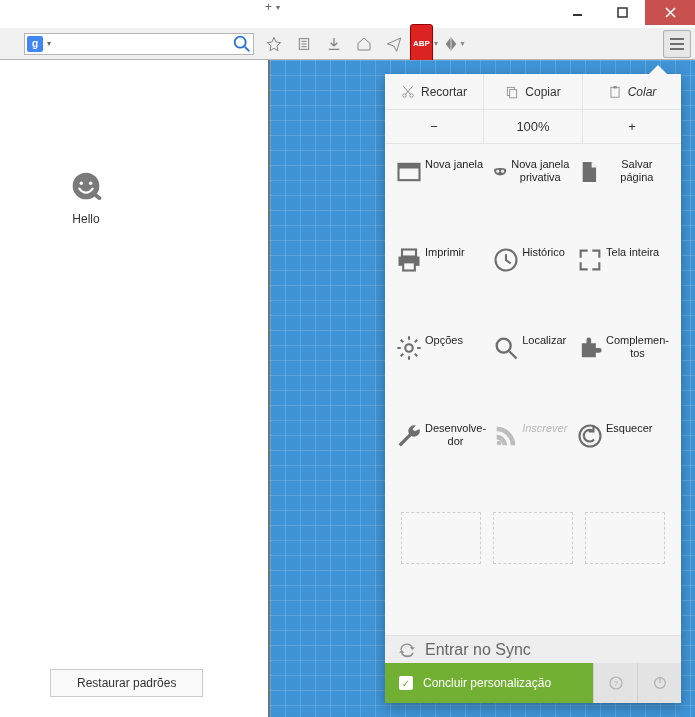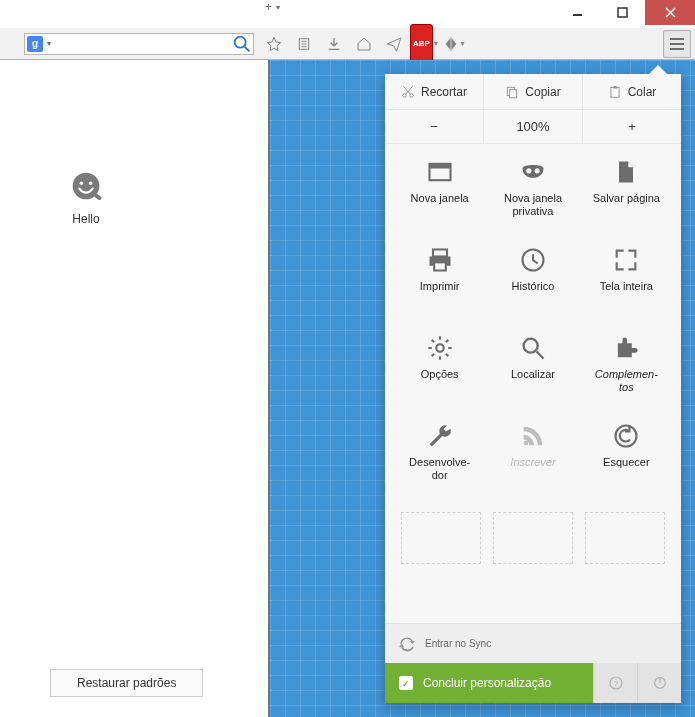--- a/index.html
+++ b/index.html
@@ -30,37 +30,37 @@
   .hello-block .lbl { font-size:12px; color:#333;}
   .restore-btn { position:absolute; bottom:20px; left:50px; font-size:12px; padding:6px 26px; background:#fafafa; border:1px solid #ccc; color:#333;}
 
   .right-pane { flex:1; background:#3f94d6; background-image:linear-gradient(rgba(255,255,255,.15) 1px,transparent 1px),linear-gradient(90deg,rgba(255,255,255,.15) 1px,transparent 1px); background-size:15px 15px; position:relative; padding:12px;}
   
   .panel { position:absolute; top:14px; right:14px; bottom:14px; width:296px; background:#f7f7f7; box-shadow:0 4px 12px rgba(0,0,0,.3); display:flex; flex-direction:column;}
   .panel::before { content:''; position:absolute; top:-9px; right:14px; border-left:9px solid transparent; border-right:9px solid transparent; border-bottom:9px solid #f7f7f7;}
 
   .edit-row { display:flex; border-bottom:1px solid #e4e4e4; height:36px;}
   .edit-cell { flex:1; display:flex; align-items:center; justify-content:center; gap:6px; font-size:12px; color:#333; border-right:1px solid #e4e4e4;}
-  .edit-cell:last-child { border-right:none;}
+  .edit-cell:last-child { border-right:none;font-style:italic;}
   .edit-cell svg { width:14px; height:14px; fill:#8c8c8c;}
   .zoom-row { display:flex; border-bottom:1px solid #e4e4e4; height:34px;}
   .zoom-cell { flex:1; display:flex; align-items:center; justify-content:center; font-size:13px; color:#333; border-right:1px solid #e4e4e4;}
   .zoom-cell:last-child{border-right:none;}
 
   .grid { padding:6px 10px; display:grid; grid-template-columns:repeat(3,1fr); gap:4px 4px;}
-  .grid-item { height:84px; display:flex; flex-direction:column; align-items:center; justify-content:flex-start; text-align:center; padding-top:8px;}
+  .grid-item { height:84px; display:flex; align-items:flex-start; justify-content:flex-start; text-align:center; padding-top:8px;}
   .grid-item svg { width:28px; height:28px; fill:#6d6d6d; margin-bottom:6px;}
   .grid-item .lbl { font-size:11px; color:#232323; line-height:1.2; padding:0 2px;}
   .grid-item.disabled .lbl { color:#b7b7b7;font-style:italic;}
   .grid-item.disabled svg { fill:#bdbdbd;}
 
   .empty-slot { border:1px dashed #cfcfcf; height:52px; margin:2px;}
   .empty-row { display:grid; grid-template-columns:repeat(3,1fr); gap:8px; padding:6px 14px 14px;}
 
-  .sync-row { height:40px; border-top:1px solid #e0e0e0; background:#eeeeee; display:flex; align-items:center; gap:10px; padding:0 14px; font-size:10px; color:#666;}
+  .sync-row { height:28px; border-top:1px solid #e0e0e0; background:#eeeeee; display:flex; align-items:center; gap:10px; padding:0 14px; font-size:16px; color:#666;}
   .sync-row svg { width:16px; height:16px; fill:#8f8f8f;}
 
   .footer-row { height:40px; display:flex;}
   .done-btn { flex:1; background:#71b032; color:#fff; display:flex; align-items:center; gap:10px; padding:0 14px; font-size:12px;}
   .done-btn .chk { width:14px; height:14px; background:#fff; display:flex; align-items:center; justify-content:center; color:#71b032; font-size:10px; border-radius:2px;}
   .footer-icon { width:44px; background:#e3e3e3; border-left:1px solid #d0d0d0; display:flex; align-items:center; justify-content:center;}
   .footer-icon svg { width:16px; height:16px; fill:#b0b0b0;}
   
   .abp-badge { background:#d22; color:#fff; font-size:8px; font-weight:bold; padding:14px 2px; border-radius:3px; border:1px solid #900;}
   .small-caret { font-size:8px; color:#888; margin-left:1px;}
@@ -253,21 +253,21 @@
           <svg viewBox="0 0 24 24">
               <circle cx="10" cy="10" r="6" fill="none" stroke="#6d6d6d" stroke-width="2"></circle>
               <line x1="15" y1="15" x2="21" y2="21" stroke="#6d6d6d" stroke-width="2"></line>
             </svg>
           <div class="lbl">Localizar</div>
         </div>
         <div class="grid-item">
           <svg viewBox="0 0 24 24">
               <path d="M5 8h4V5a2 2 0 114 0v3h4v4h3a2 2 0 110 4h-3v4H5z"></path>
             </svg>
-          <div class="lbl" style="white-space:pre-line;font-style:italic;">Complemen-
+          <div class="lbl" style="white-space:pre-line;">Complemen-
 tos</div>
         </div>
         <div class="grid-item">
           <svg viewBox="0 0 24 24">
               <path d="M21 6a5 5 0 01-7 6L5 21l-2-2 9-9a5 5 0 016-7l-3 3 2 2z"></path>
             </svg>
           <div class="lbl" style="white-space:pre-line;">Desenvolve-
 dor</div>
         </div>
         <div class="grid-item disabled">

